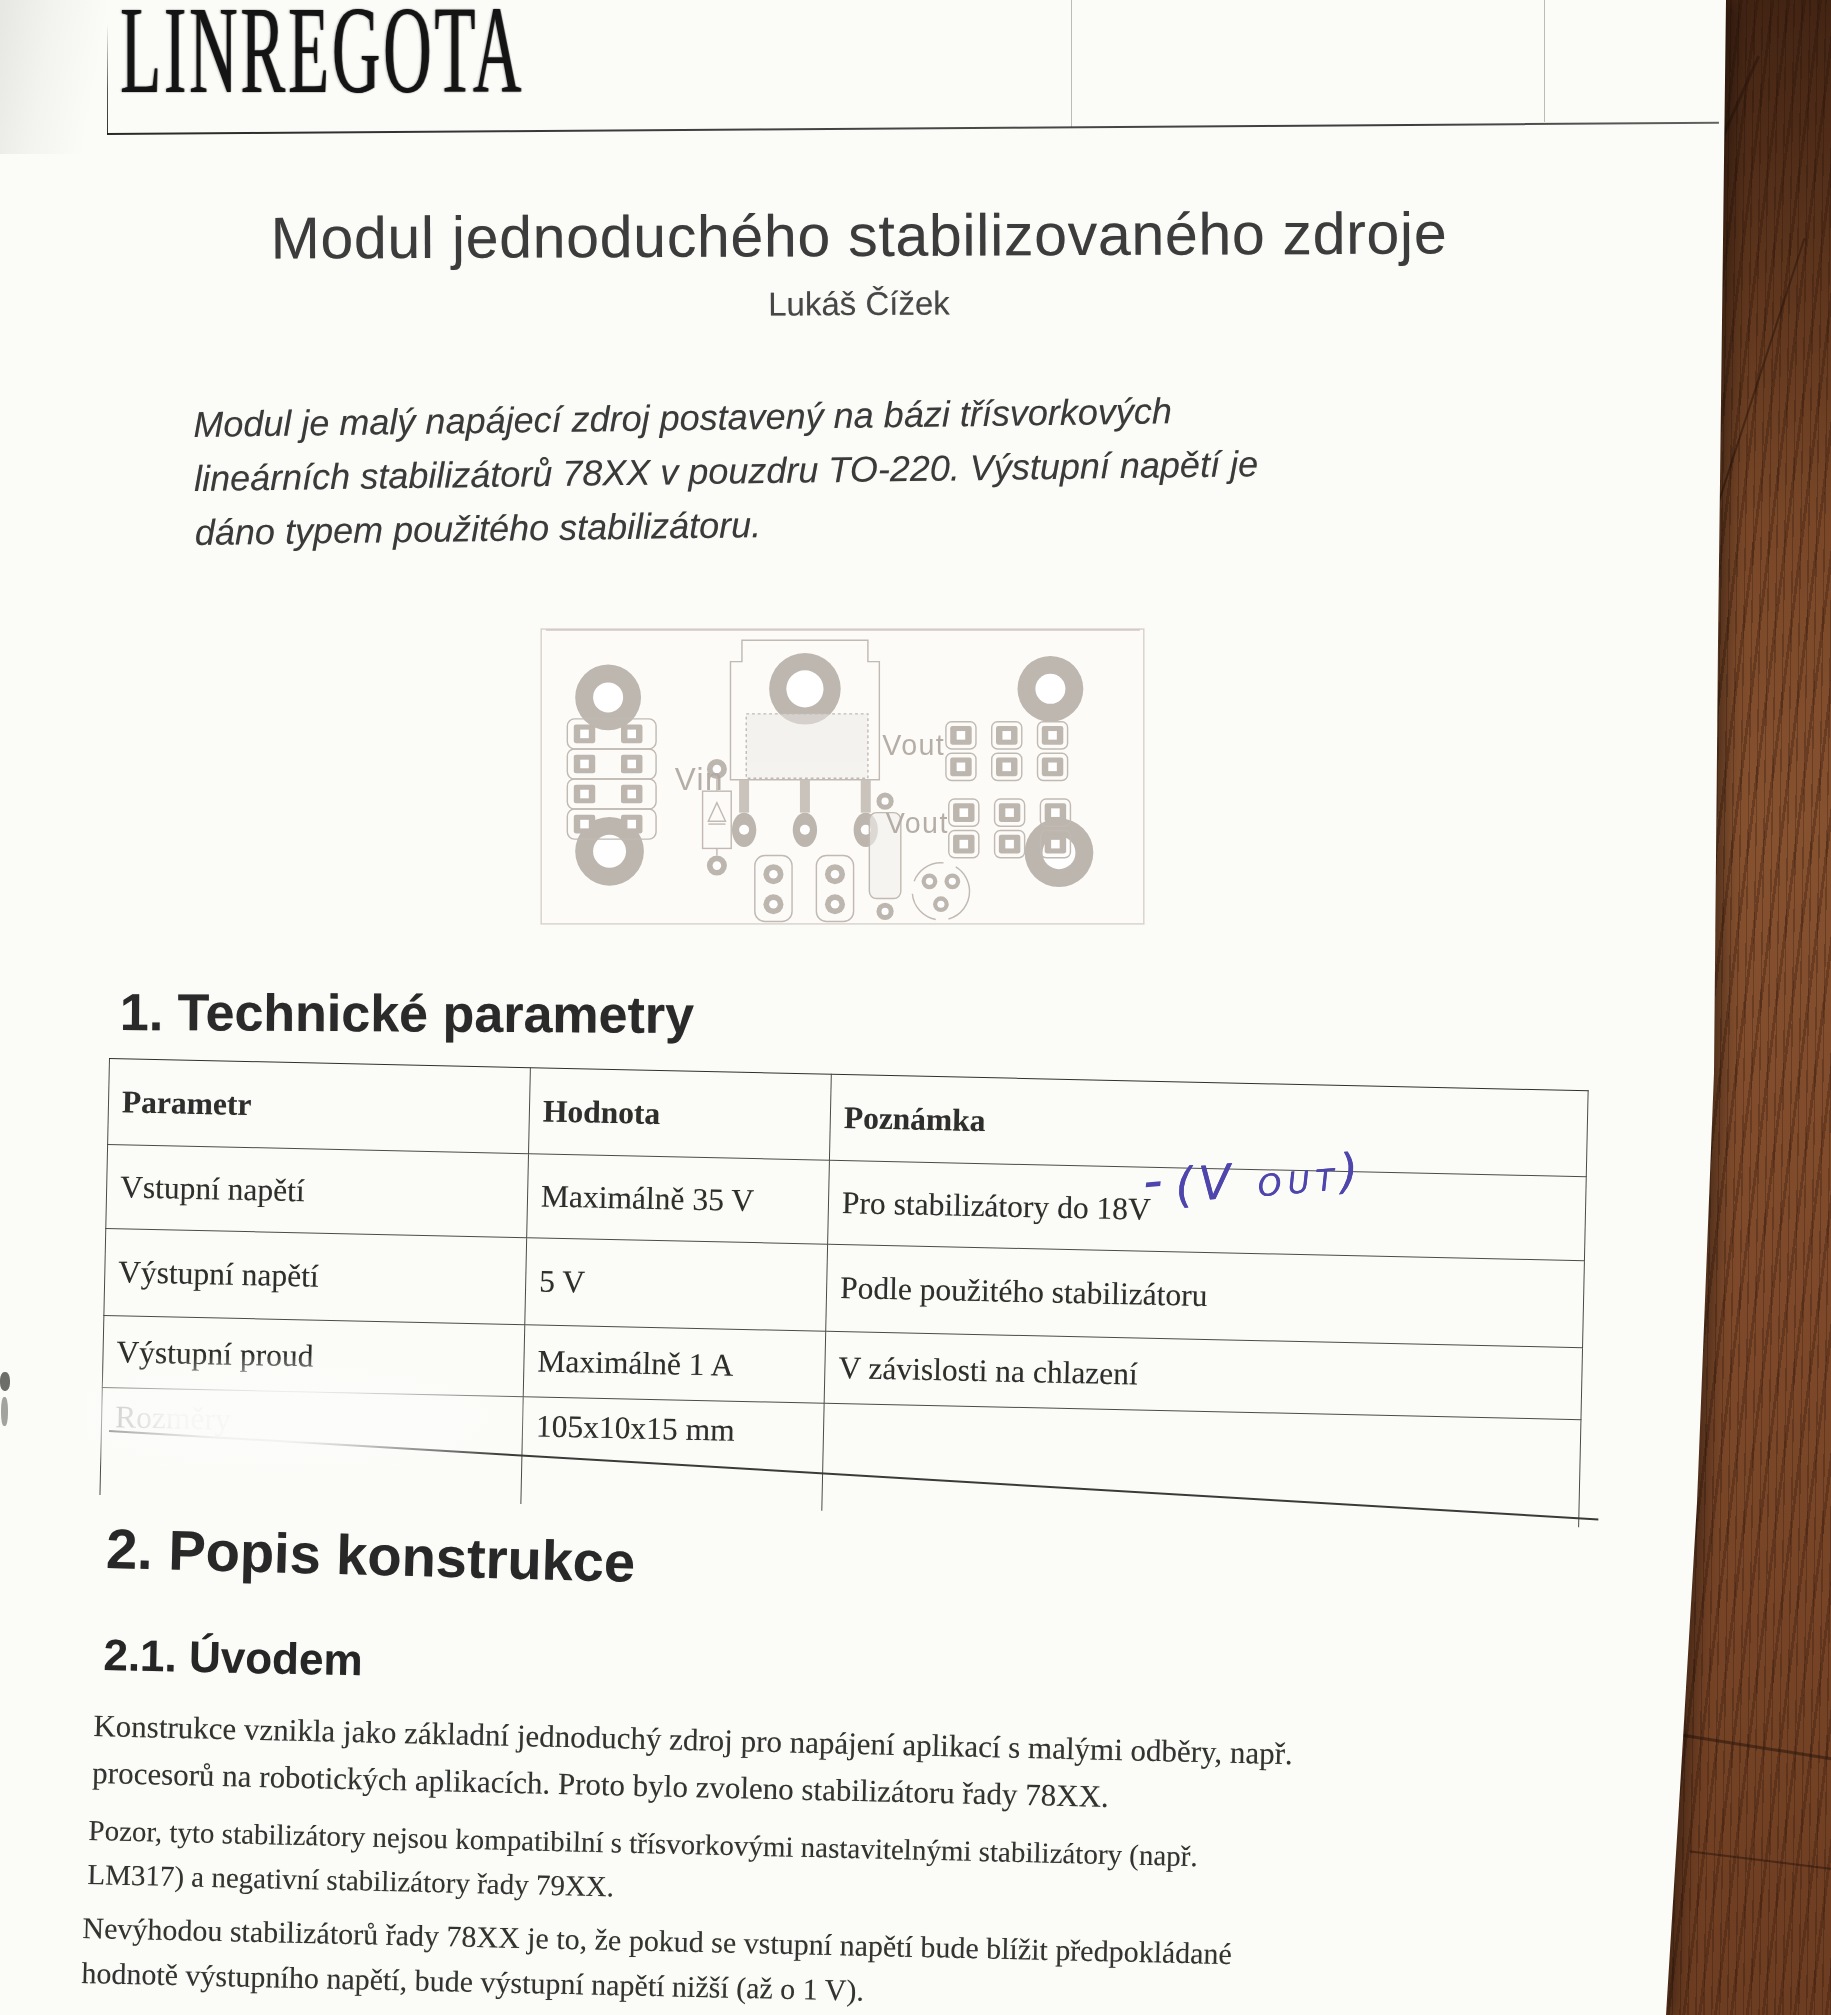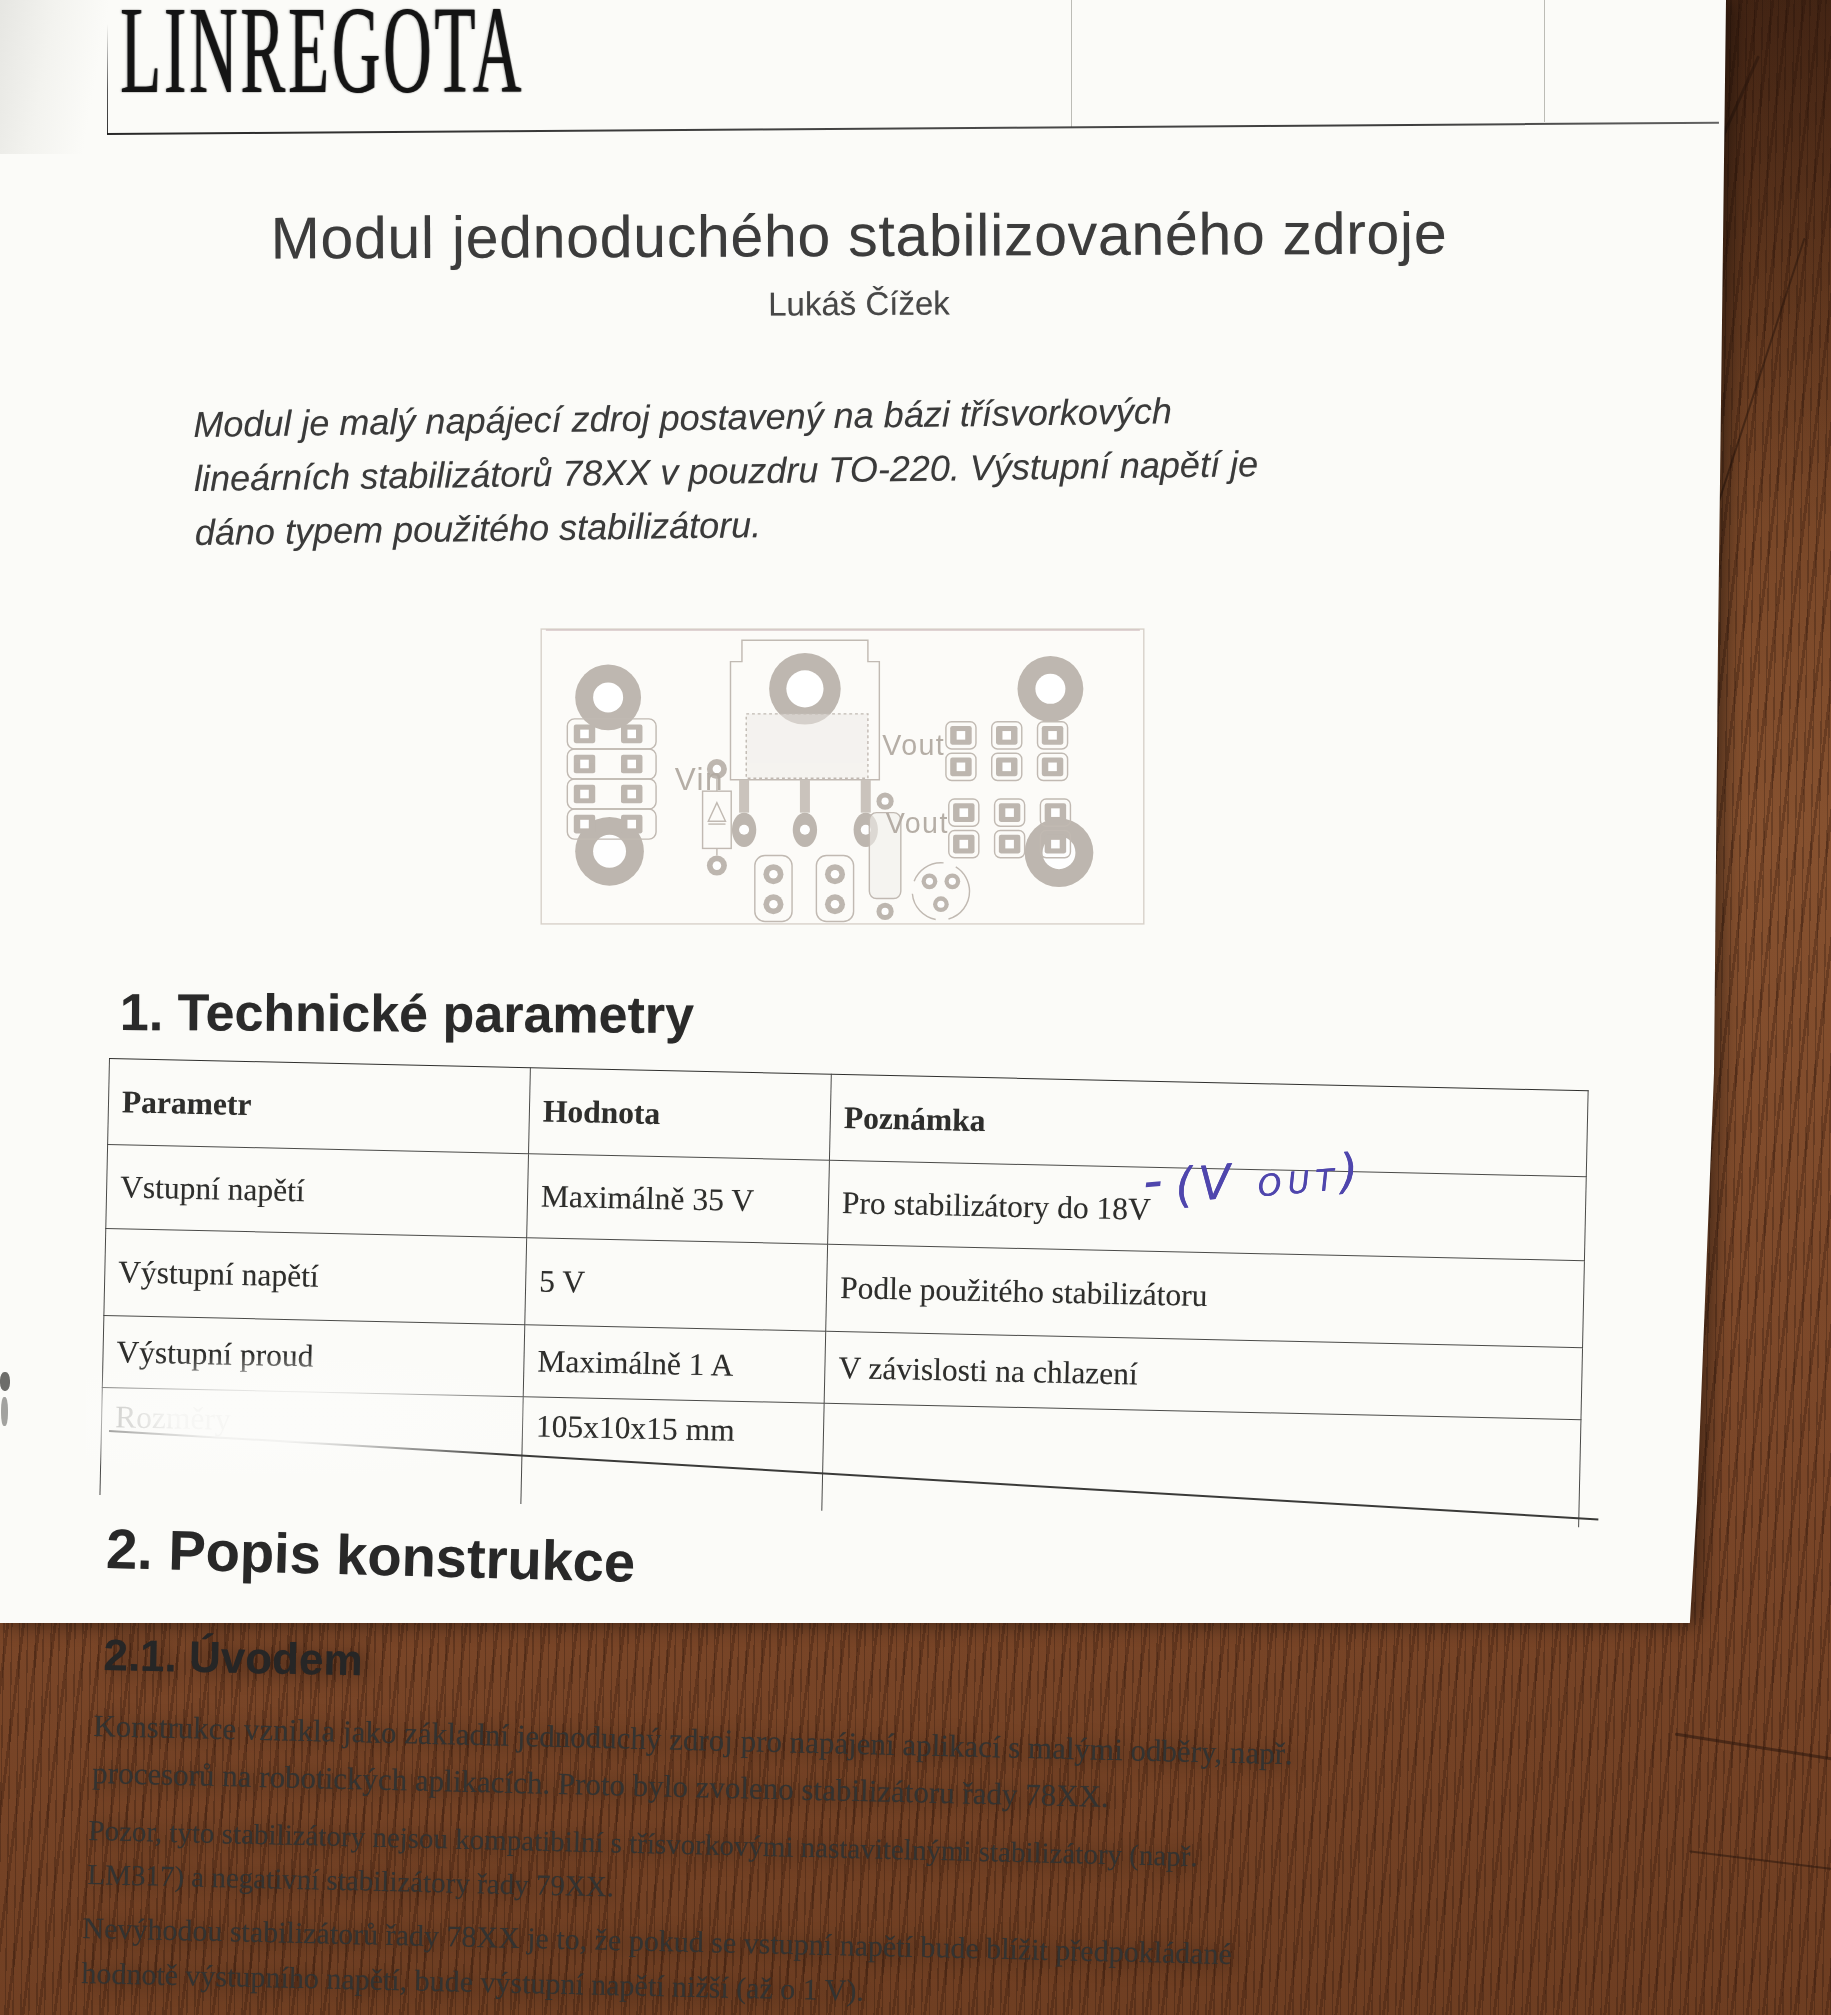--- a/index.html
+++ b/index.html
@@ -17,21 +17,21 @@
   .grain{position:absolute;background:#2a160c;opacity:.55;border-radius:2.1px;}
   .g1{left:1696px;top:43px;width:2.9px;height:301px;transform:rotate(24deg);}
   .g2{left:1746px;top:229px;width:2.1px;height:372px;transform:rotate(18deg);}
   .g3{left:1682px;top:844px;width:2.1px;height:186px;transform:rotate(14deg);}
   .g5{left:1674px;top:1746px;width:172px;height:2.9px;transform:rotate(9deg);}
   .g6{left:1689px;top:1860px;width:157px;height:2.1px;transform:rotate(7deg);}
 
   
   #paper-wrap{position:absolute;left:0;top:0;width:1832px;height:2015px;filter:drop-shadow(7.2px 2.9px 10px rgba(0,0,0,.45));}
   #paper{
-    position:absolute;left:0;top:0;width:1832px;height:1623px;background:#fbfbf8;
+    position:absolute;left:0;top:0;width:1832px;height:2015px;background:#fbfbf8;
     clip-path:polygon(0 0,1726px 0,1718px 644px,1714px 1073px,1697px 1503px,1680px 1789px,1666px 2015px,0 2015px);
   }
   .scan-text{text-shadow:0 0 0.7px rgba(40,40,40,.35);}
 
   
   #curl{position:absolute;left:0;top:0;width:114px;height:154px;
     background:linear-gradient(100deg,#e6e6e2 0%,#f3f3ef 40%,rgba(250,250,248,0) 78%);}
   .smudge{position:absolute;background:#4a4a46;border-radius:45%;}
   .sm1{left:0;top:1372px;width:10px;height:18.6px;opacity:.8;}
   .sm2{left:1.4px;top:1397px;width:6.4px;height:29px;opacity:.5;}

